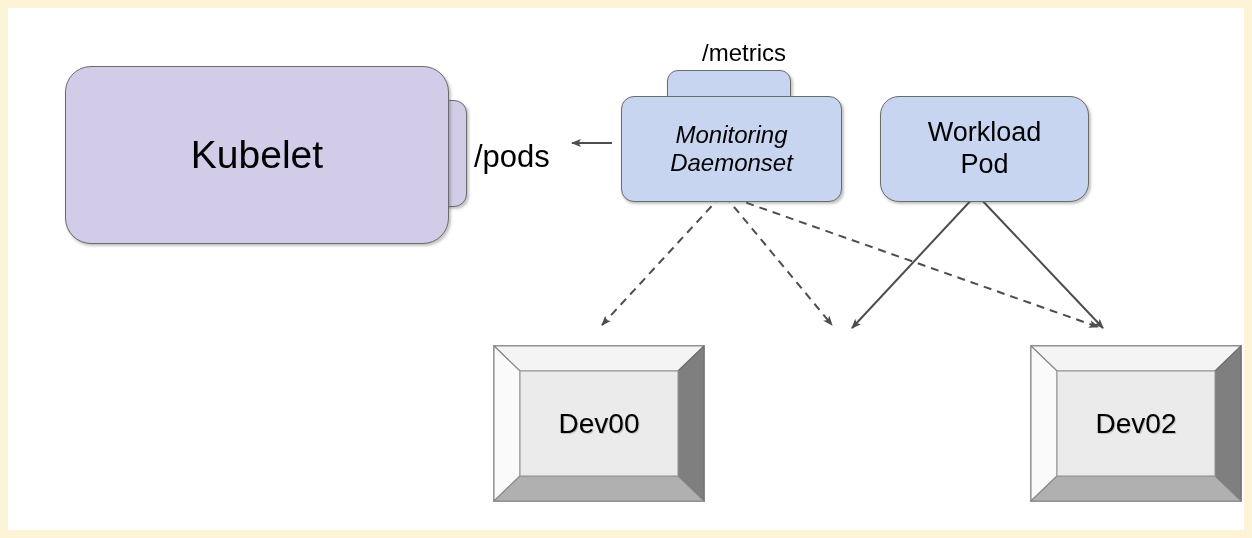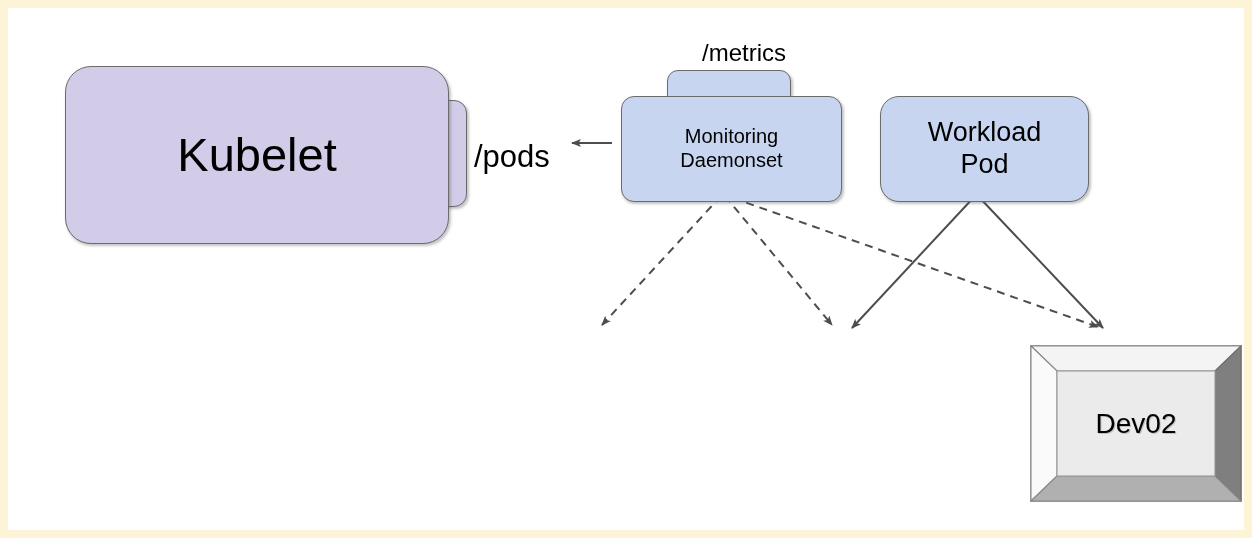--- a/index.html
+++ b/index.html
@@ -57,21 +57,21 @@
   #kubelet-box {
     left: 57px;
     top: 58px;
     width: 384px;
     height: 178px;
     background: #d2cce8;
     border-radius: 26px;
     z-index: 5;
   }
   #kubelet-box .node-label {
-    font-size: 47px;
+    font-size: 39px;
     text-align: center;
   }
 
   #kubelet-tab {
     left: 424px;
     top: 92px;
     width: 35px;
     height: 107px;
     background: #d2cce8;
     border-radius: 0 13px 13px 0;
@@ -110,21 +110,22 @@
   #monitoring-box {
     left: 613px;
     top: 88px;
     width: 221px;
     height: 106px;
     background: #c7d5f0;
     border-radius: 13px;
     z-index: 6;
   }
   #monitoring-box .node-label {
-    font-size: 20px;
+    font-size: 24px;
+    font-style: italic;
   }
 
   #workload-box {
     left: 872px;
     top: 88px;
     width: 209px;
     height: 106px;
     background: #c7d5f0;
     border-radius: 19px;
     z-index: 6;
@@ -185,20 +186,31 @@
     <div class="node" id="monitoring-box">
       <span class="node-label">Monitoring
 Daemonset</span>
     </div>
 
     <div class="node" id="workload-box">
       <span class="node-label">Workload
 Pod</span>
     </div>
 
+    <div class="device" id="device-0">
+      <svg width="212" height="157" viewBox="0 0 212 157">
+        <polygon points="1,1 211,1 211,156 1,156" fill="#ececec" stroke="#808080" stroke-width="1.4"></polygon>
+        <polygon points="1,1 211,1 185,26 27,26" fill="#f4f4f4" stroke="#8a8a8a" stroke-width="1.1"></polygon>
+        <polygon points="1,1 27,26 27,131 1,156" fill="#fafafa" stroke="#8a8a8a" stroke-width="1.1"></polygon>
+        <polygon points="211,1 211,156 185,131 185,26" fill="#7f7f7f" stroke="#6e6e6e" stroke-width="1.1"></polygon>
+        <polygon points="1,156 27,131 185,131 211,156" fill="#b0b0b0" stroke="#8a8a8a" stroke-width="1.1"></polygon>
+        <rect x="27" y="26" width="158" height="105" fill="#ebebeb" stroke="#9a9a9a" stroke-width="1.1"></rect>
+      </svg>
+      <div class="device-label">Dev00</div>
+    </div>
 
 
     <div class="device" id="device-2">
       <svg width="212" height="157" viewBox="0 0 212 157">
         <polygon points="1,1 211,1 211,156 1,156" fill="#ececec" stroke="#808080" stroke-width="1.4"></polygon>
         <polygon points="1,1 211,1 185,26 27,26" fill="#f4f4f4" stroke="#8a8a8a" stroke-width="1.1"></polygon>
         <polygon points="1,1 27,26 27,131 1,156" fill="#fafafa" stroke="#8a8a8a" stroke-width="1.1"></polygon>
         <polygon points="211,1 211,156 185,131 185,26" fill="#7f7f7f" stroke="#6e6e6e" stroke-width="1.1"></polygon>
         <polygon points="1,156 27,131 185,131 211,156" fill="#b0b0b0" stroke="#8a8a8a" stroke-width="1.1"></polygon>
         <rect x="27" y="26" width="158" height="105" fill="#ebebeb" stroke="#9a9a9a" stroke-width="1.1"></rect>

